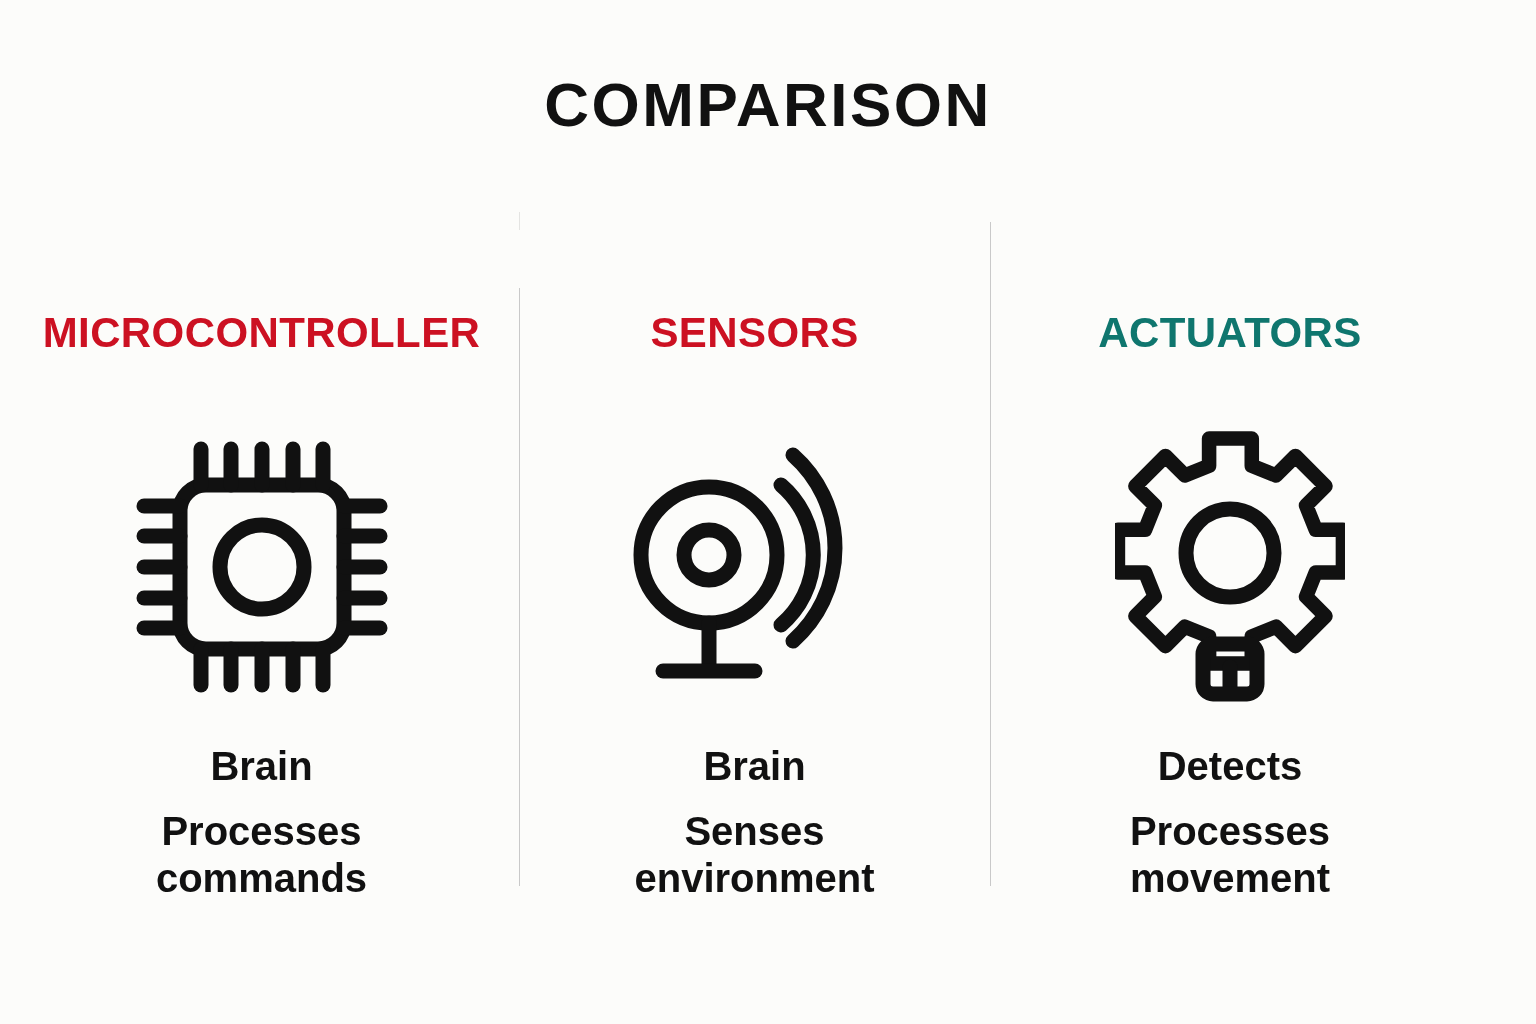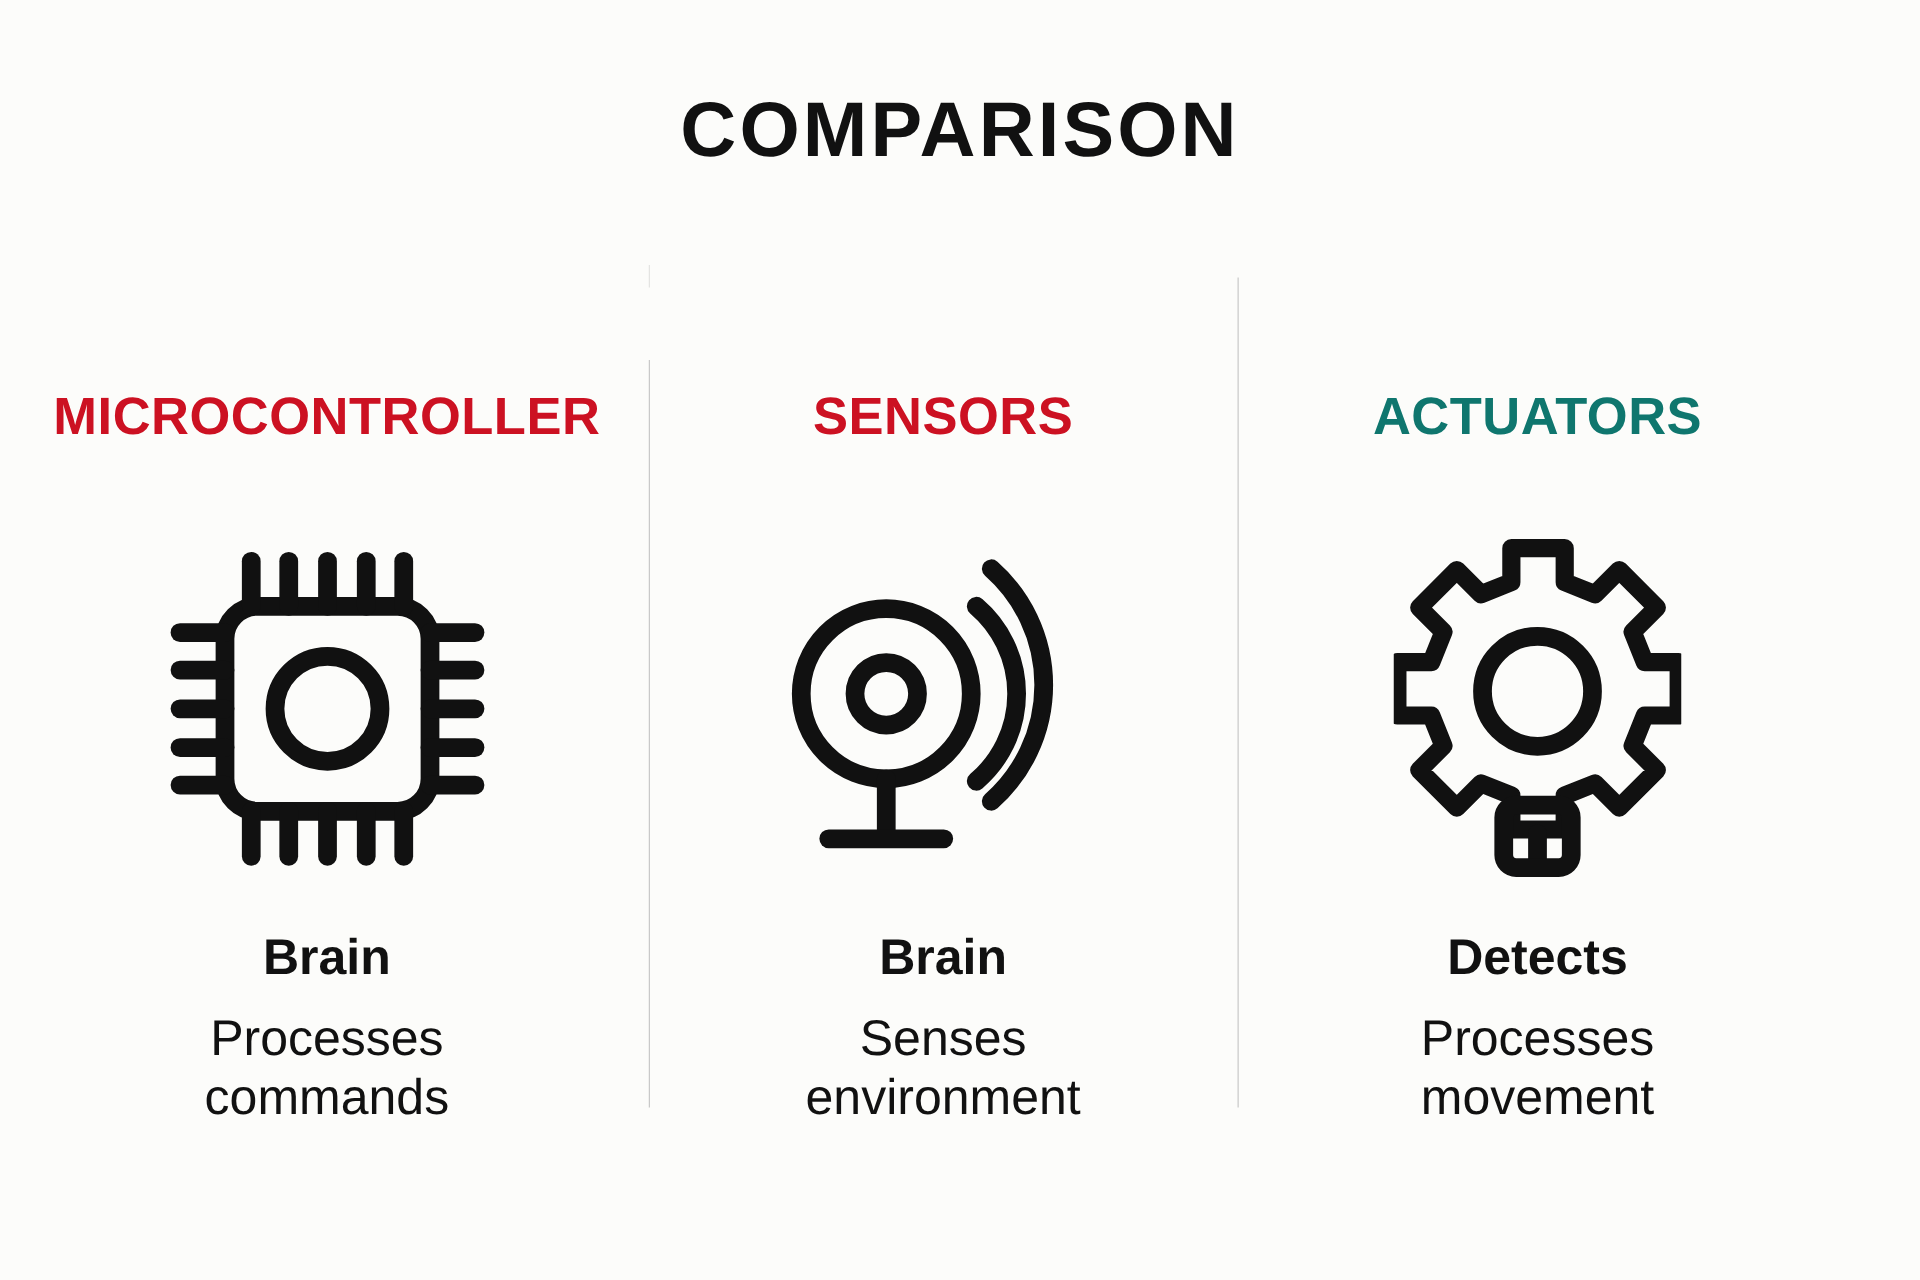--- a/index.html
+++ b/index.html
@@ -101,21 +101,21 @@
     font-weight: 700;
     color: #111111;
     line-height: 1;
     margin-top: 38px;
     text-align: center;
     white-space: nowrap;
   }
 
   .col-desc {
     font-size: 40px;
-    font-weight: 400;
+    font-weight: 700;
     color: #111111;
     line-height: 1.18;
     margin-top: 22px;
     text-align: center;
     max-width: 320px;
   }
   .col-3 .col-desc { max-width: 300px; }
 </style>
 </head>
 <body>

